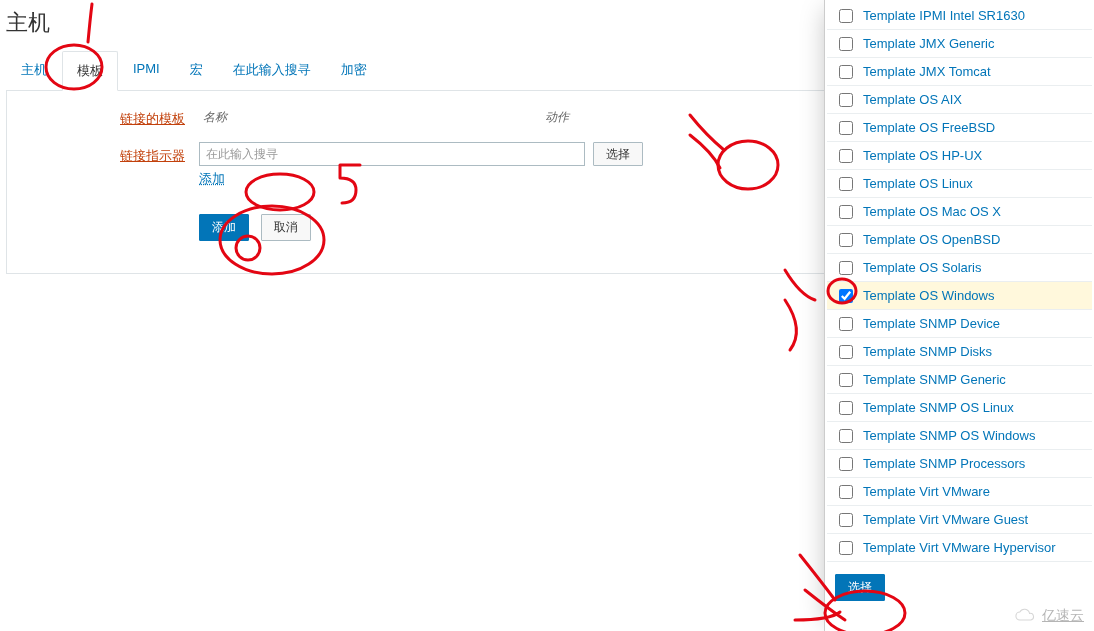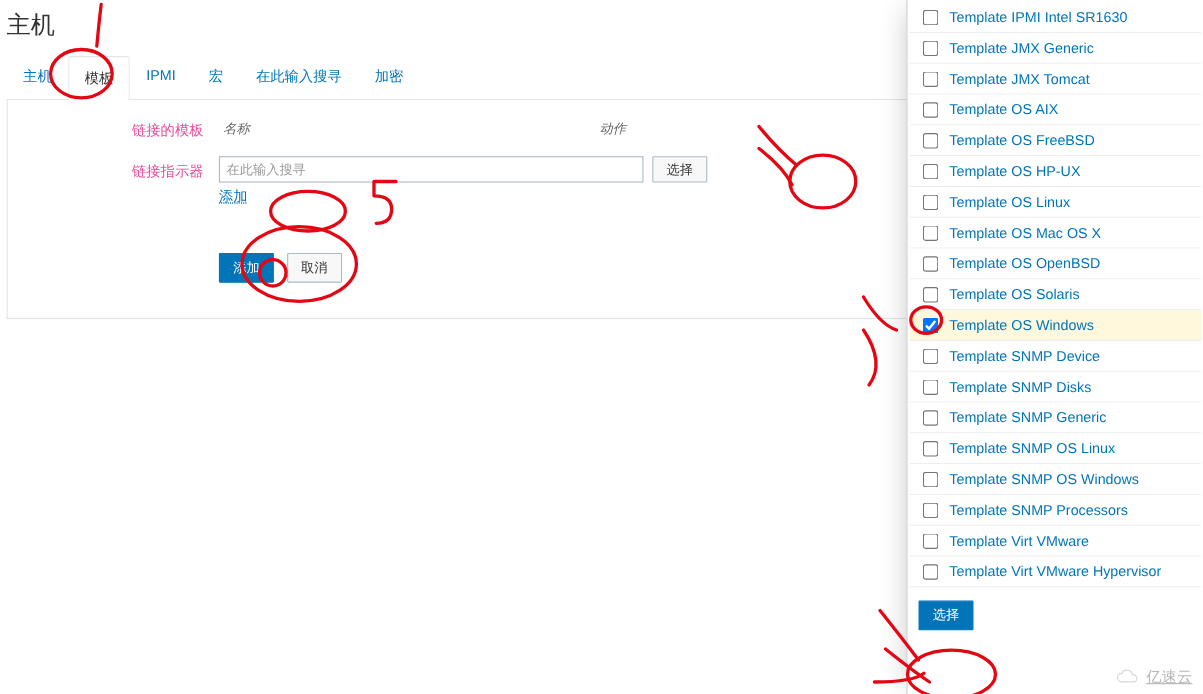--- a/index.html
+++ b/index.html
@@ -57,22 +57,23 @@
   .form-row {
     display:flex;
     align-items:flex-start;
     margin-bottom:12px;
   }
   .form-label {
     width: 180px;
     text-align:right;
     padding-right:14px;
     padding-top:5px;
-    color:#ec4899;
+    color:#c2410c;
     flex-shrink:0;
+    text-decoration:underline;
   }
   .form-field { flex:0 0 auto; }
 
   .linked-table {
     width: 450px;
   }
   .linked-table .hdr {
     display:flex;
     color:#666;
     padding:4px 4px;
@@ -112,21 +113,21 @@
   .btn-select { margin-left:8px; height:24px; padding:2px 12px; }
 
   .link-add {
     color:#0275b8;
     text-decoration: underline dotted;
     cursor:pointer;
     display:inline-block;
     margin-top:4px;
   }
 
-  .btn-row { margin-left:0; margin-top:30px; }
+  .btn-row { margin-left:0; margin-top:14px; }
 
   
   .picker {
     position:absolute;
     top:0;
     right:0;
     width: 270px;
     height: 631px;
     background:#fff;
     border-left:1px solid #ccc;
@@ -302,20 +303,24 @@
       <li class="picker-item">
         <input type="checkbox" style="">
         <a href="#">Template SNMP Processors</a>
       </li>
       <li class="picker-item">
         <input type="checkbox" style="">
         <a href="#">Template Virt VMware</a>
       </li>
       <li class="picker-item">
         <input type="checkbox" style="">
+        <a href="#">Template Virt VMware Guest</a>
+      </li>
+      <li class="picker-item">
+        <input type="checkbox" style="">
         <a href="#">Template Virt VMware Hypervisor</a>
       </li>
     </ul>
   <div class="picker-footer">
     <button class="btn btn-primary">选择</button>
   </div>
 </aside>
 
 <svg class="overlay" viewBox="0 0 1094 631">
 

